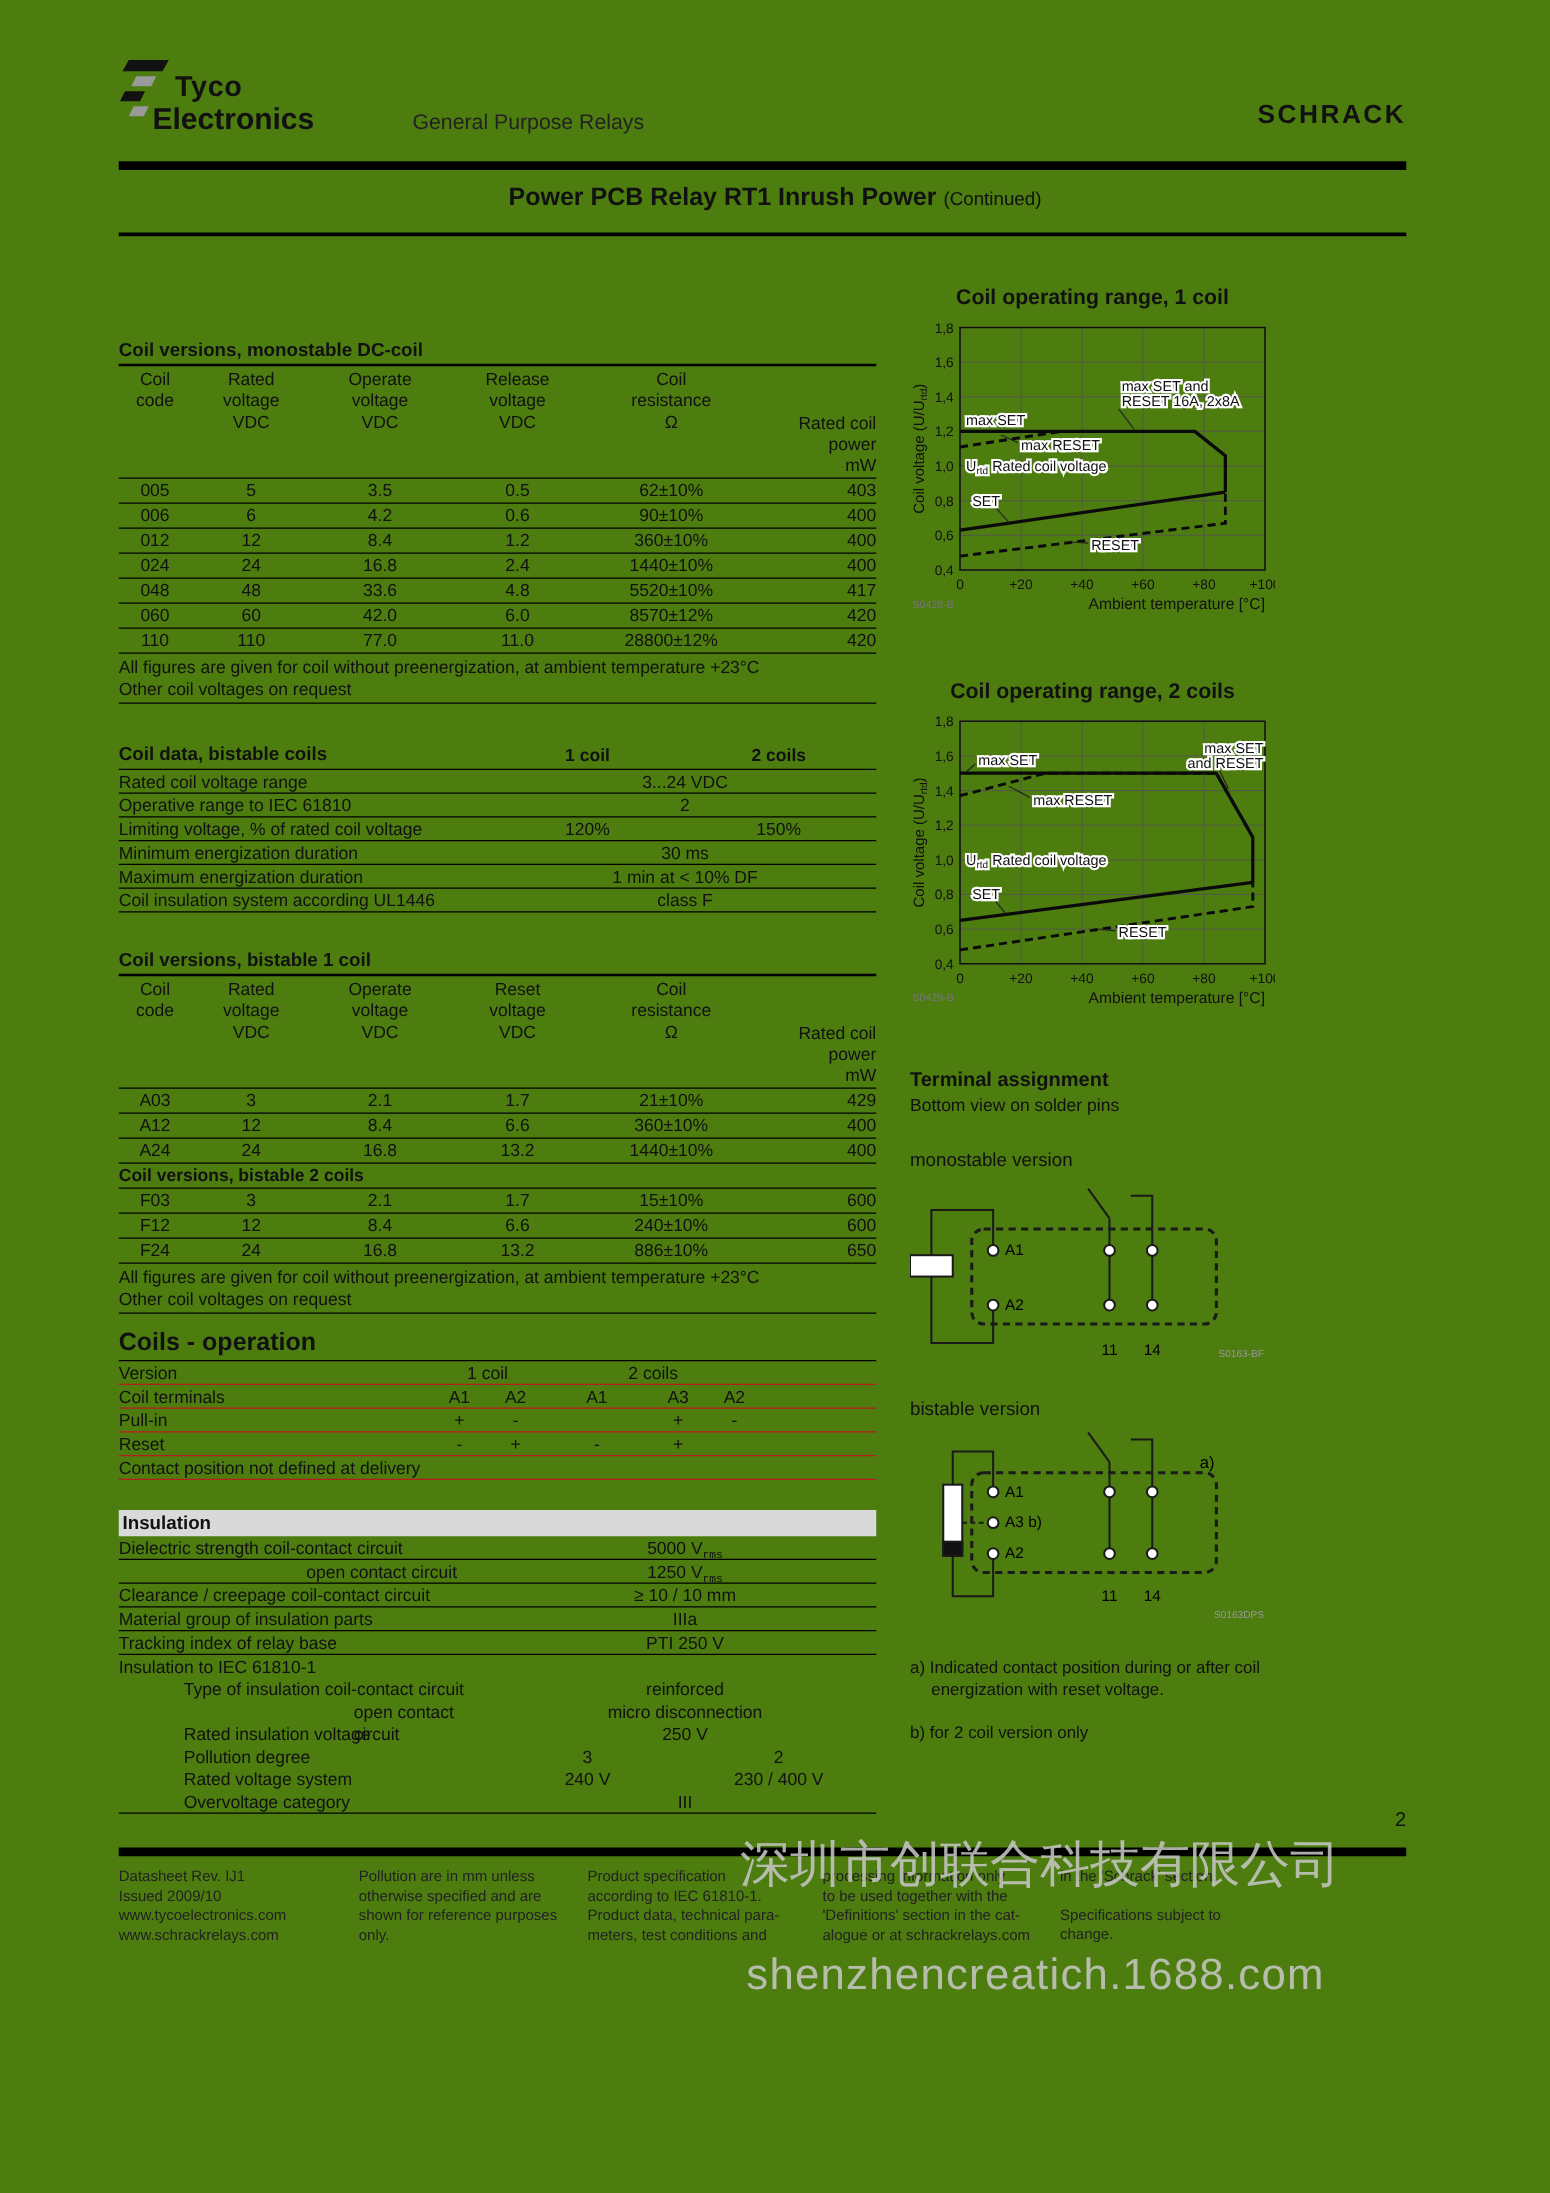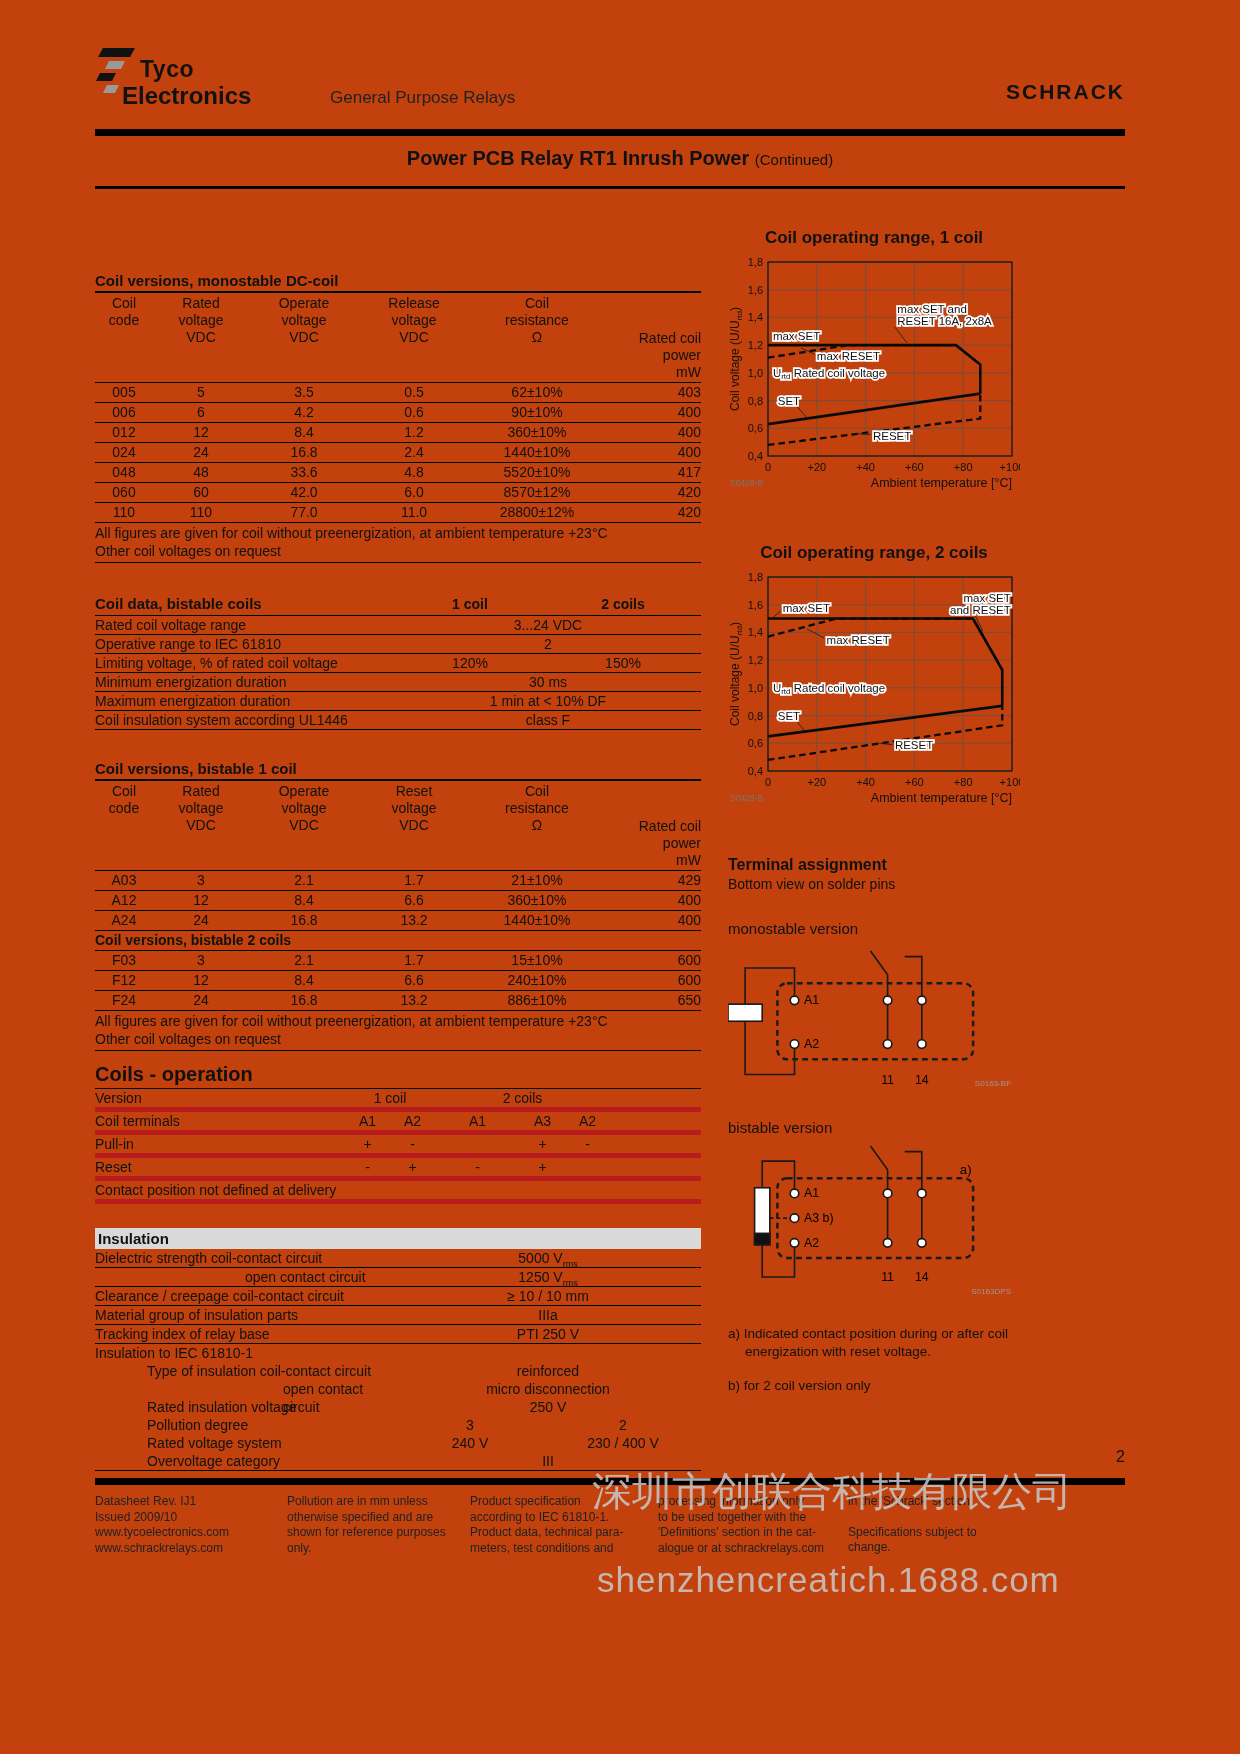--- a/index.html
+++ b/index.html
@@ -1,16 +1,16 @@
 <!DOCTYPE html>
 <html><head>
 <meta charset="utf-8">
 <style>
   html,body{margin:0;padding:0;background:#888;}
-  #page{position:relative;width:1240px;height:1754px;background:#c2410c;font-family:"Liberation Sans",sans-serif;color:#111;overflow:hidden;}
+  #page{position:relative;width:1240px;height:1754px;background:#4d7c0f;font-family:"Liberation Sans",sans-serif;color:#111;overflow:hidden;}
   .abs{position:absolute;}
   
   #brand-top{left:140px;top:56px;font-size:23px;font-weight:bold;letter-spacing:.5px;}
   #brand-bottom{left:122px;top:82px;font-size:24px;font-weight:bold;}
   #doc-type{left:330px;top:88px;font-size:17px;color:#222;}
   #brand-right{left:925px;top:80px;width:200px;text-align:right;font-size:21px;font-weight:bold;letter-spacing:2px;}
   #rule-top{left:95px;top:129px;width:1030px;height:7px;background:#000;}
   #page-title{left:0;top:147px;width:1240px;text-align:center;font-size:20px;font-weight:bold;}
   #page-title .cont{font-weight:normal;font-size:15px;}
   #rule-title{left:95px;top:186px;width:1030px;height:3px;background:#000;}
@@ -31,36 +31,36 @@
   .note{height:17.5px;line-height:17.5px;}
   .endrule{border-top:1px solid #000;margin-top:2px;}
   
   .kv-head{display:grid;grid-template-columns:1fr 150px 156px;font-weight:bold;border-bottom:1.5px solid #000;height:20px;line-height:18px;font-size:15px;}
   .kv-head .c{text-align:center;font-size:14px;}
   .kv-row{display:grid;grid-template-columns:1fr 150px 156px;height:18px;line-height:18px;border-bottom:1px solid #000;}
   .kv-row .c{text-align:center;}
   .kv-span{grid-column:2/4;text-align:center;}
   
   .op-head{font-weight:bold;font-size:20px;border-bottom:1.5px solid #000;padding-bottom:2px;}
-  .op-row{display:grid;grid-template-columns:250px 45px 45px 85px 45px 45px 1fr;height:18px;line-height:18px;border-bottom:5px solid #b91c1c;}
+  .op-row{display:grid;grid-template-columns:250px 45px 45px 85px 45px 45px 1fr;height:18px;line-height:18px;border-bottom:1px solid #b91c1c;}
   .op-row .c{text-align:center;}
   .op-row .g1{grid-column:2/4;text-align:center;}
   .op-row .g2{grid-column:4/7;text-align:center;}
   .op-row .full{grid-column:1/-1;}
   
   #ins-bar{background:#d9d9d9;font-weight:bold;font-size:15px;height:21px;line-height:21px;padding-left:3px;}
   .ins-row{display:grid;grid-template-columns:1fr 150px 156px;height:18px;line-height:18px;}
   .ins-row.sep{border-bottom:1px solid #000;}
   .ins-row .c{text-align:center;}
   .ins-span{grid-column:2/4;text-align:center;}
   .ind1{padding-left:150px;}
   .ind2{padding-left:52px;}
   .ind3{padding-left:188px;}
   #insulation{border-bottom:1.5px solid #000;}
-  sub{font-size:9px;}
+  sub{font-size:9px;font-family:Liberation Mono, monospace;}
   
   .chart-title{font-weight:bold;font-size:17px;text-align:center;width:292px;margin-bottom:2px;}
   .chart-box{width:292px;}
   #chart2-box{margin-top:44px;}
   
   #term-head{margin-top:42px;font-weight:bold;font-size:16px;}
   #term-sub{font-size:14px;margin-top:2px;}
   .version-label{font-size:15px;margin-top:28px;}
   .diag{margin-top:8px;}
   .fnotes{margin-top:24px;font-size:13.5px;width:310px;}

